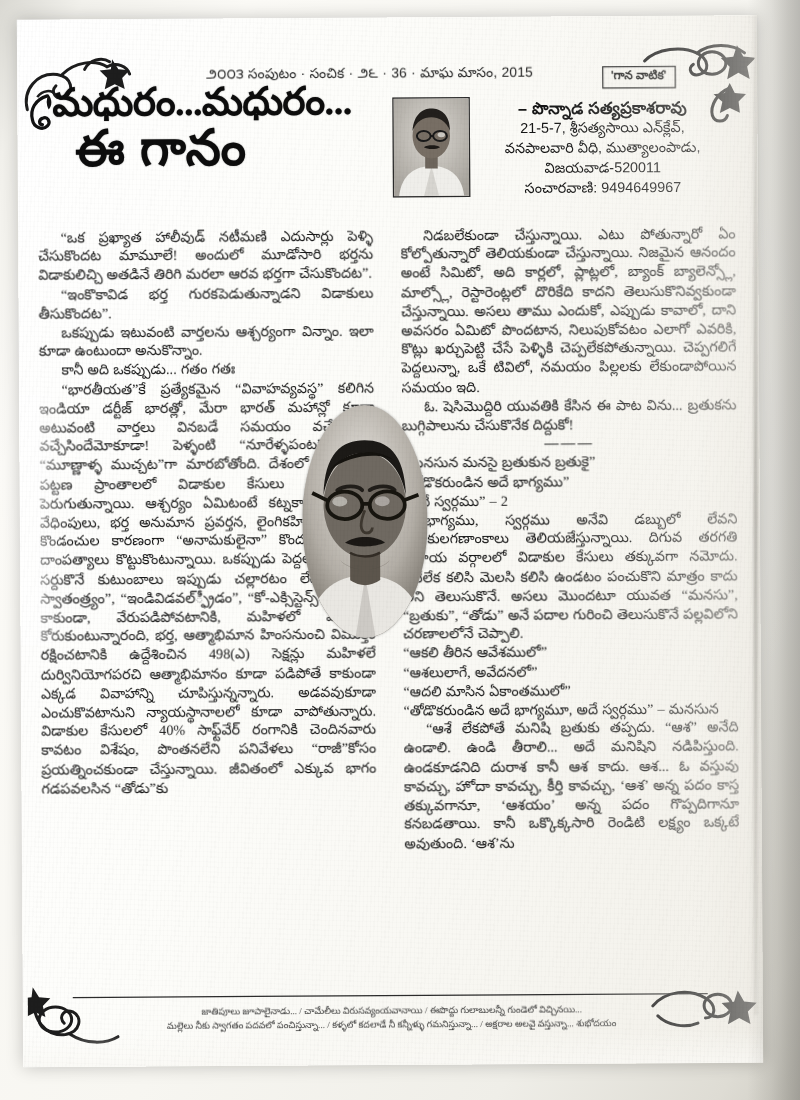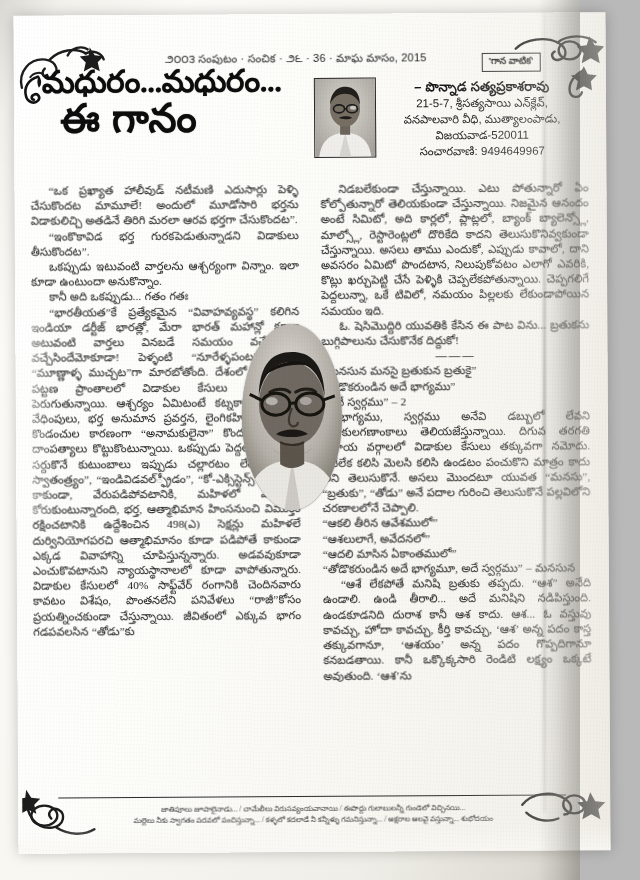--- a/index.html
+++ b/index.html
@@ -10,21 +10,21 @@
   body {
     width: 640px;
     height: 880px;
     overflow: hidden;
     font-family: "Liberation Sans", sans-serif;
   }
 
   
   #scan {
     position: relative;
-    width: 580px;
+    width: 640px;
     height: 880px;
     background:
       radial-gradient(ellipse 80% 60% at 50% 40%, rgba(255,255,255,0.55), rgba(255,255,255,0) 70%),
       linear-gradient(118deg, #d9d8d2 0%, #f2f1ec 6%, #fbfaf6 18%, #f7f6f1 52%, #efeee8 78%, #dedcd4 94%, #cfcdc4 100%);
   }
   
   #sheet {
     position: absolute;
     left: 16px;
     top: 14px;

